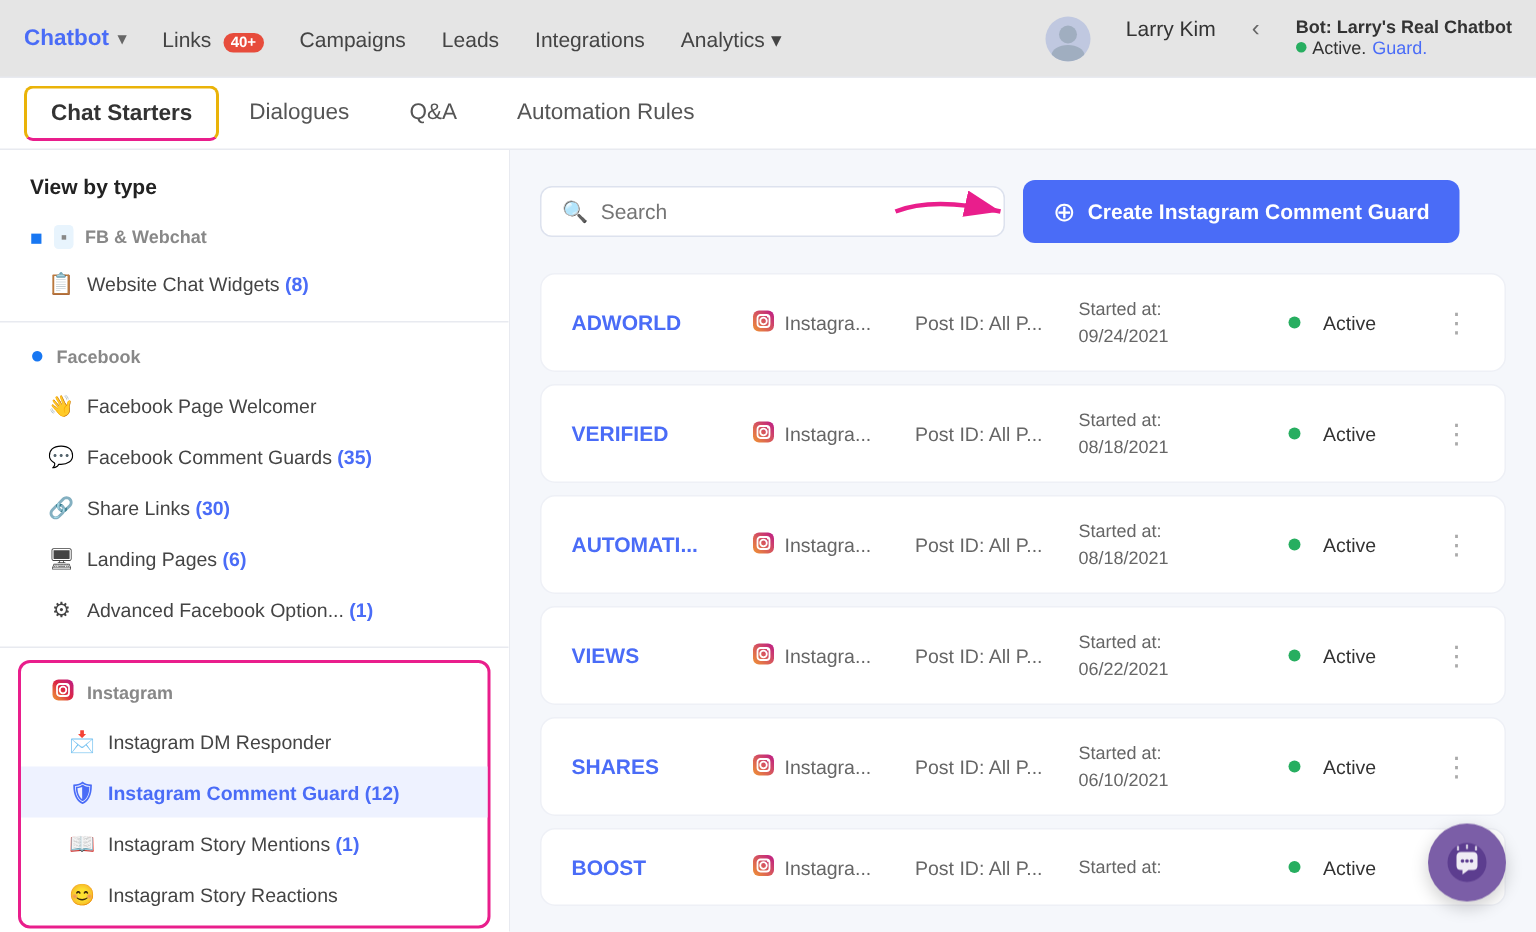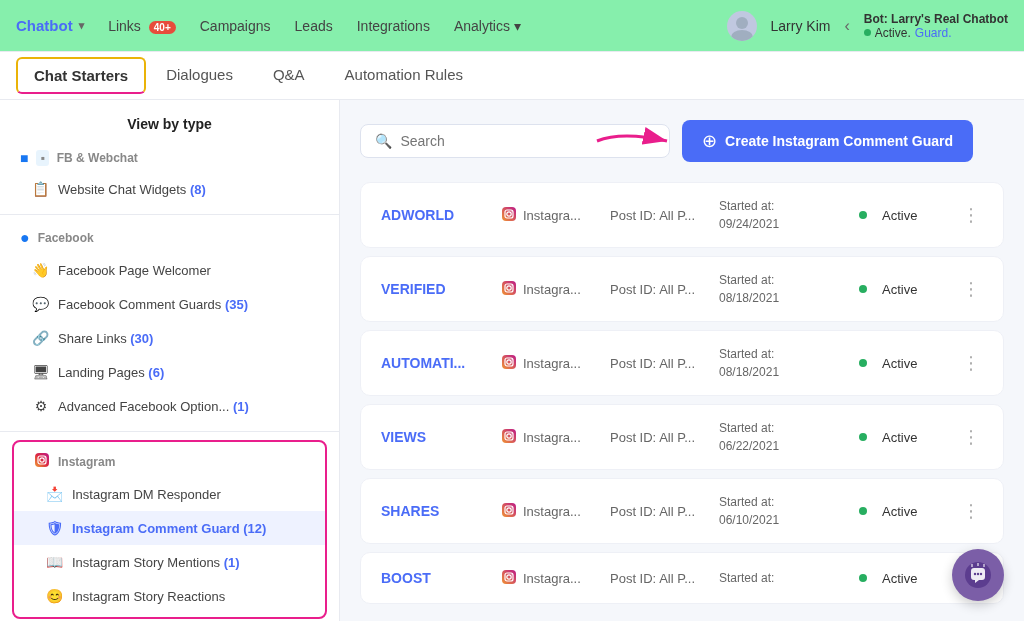--- a/index.html
+++ b/index.html
@@ -1,29 +1,29 @@
 <!DOCTYPE html>
 <html><head>
   <meta charset="utf-8">
   <style>
     * { box-sizing: border-box; margin: 0; padding: 0; }
     body { font-family: -apple-system, BlinkMacSystemFont, 'Segoe UI', sans-serif; background: #f5f7fb; width: 1024px; height: 621px; overflow: hidden; }
 
     
     .top-nav {
-      display: flex; align-items: center; background: #86efac; padding: 0 16px;
+      display: flex; align-items: center; background: #e5e5e5; padding: 0 16px;
       height: 52px; border-bottom: 1px solid #e8eaf0; position: relative;
     }
     .top-nav-left { display: flex; align-items: center; gap: 24px; flex: 1; }
     .chatbot-brand { display: flex; align-items: center; gap: 6px; font-weight: 700; font-size: 15px; color: #4a6cf7; cursor: pointer; }
     .chatbot-brand .chevron { font-size: 11px; color: #666; }
     .nav-item { font-size: 14px; color: #444; cursor: pointer; text-decoration: none; padding: 4px 0; }
     .inbox-badge { background: #e74c3c; color: #fff; font-size: 10px; font-weight: 700; border-radius: 10px; padding: 1px 5px; margin-left: 4px; }
     .analytics-nav { display: flex; align-items: center; gap: 4px; }
-    .top-nav-right { display: flex; align-items: center; gap: 14px; }
+    .top-nav-right { display: flex; gap: 24px; }
     .user-avatar { width: 30px; height: 30px; border-radius: 50%; background: #c0c8e0; display: flex; align-items: center; justify-content: center; font-size: 12px; color: #fff; overflow: hidden; }
     .user-name { font-size: 14px; color: #333; font-weight: 500; }
     .nav-arrow { font-size: 16px; color: #666; cursor: pointer; }
     .bot-status { text-align: right; }
     .bot-status-title { font-size: 12px; color: #333; font-weight: 600; }
     .bot-status-line { font-size: 12px; color: #333; display: flex; align-items: center; gap: 4px; }
     .status-dot { width: 7px; height: 7px; border-radius: 50%; background: #27ae60; display: inline-block; }
     .change-link { color: #4a6cf7; cursor: pointer; text-decoration: none; }
 
     
@@ -118,21 +118,21 @@
     }
 
     
     .chat-widget-btn {
       position: fixed; bottom: 20px; right: 20px; background: #7b5ea7;
       border-radius: 50%; width: 52px; height: 52px; display: flex;
       align-items: center; justify-content: center; cursor: pointer;
       box-shadow: 0 4px 12px rgba(0,0,0,0.2);
     }
     .chat-widget-btn svg { width: 28px; height: 28px; fill: #fff; }
-    .view-by-type { font-size: 14px; font-weight: 700; color: #222; padding: 0 20px 12px; text-align: center; }
+    .view-by-type { font-size: 14px; font-weight: 700; color: #222; padding: 0 20px 12px; }
   </style>
 </head>
 <body>
 
 <div class="top-nav">
   <div class="top-nav-left">
     <div class="chatbot-brand">
       <span>Chatbot</span>
       <span class="chevron">▾</span>
     </div>

